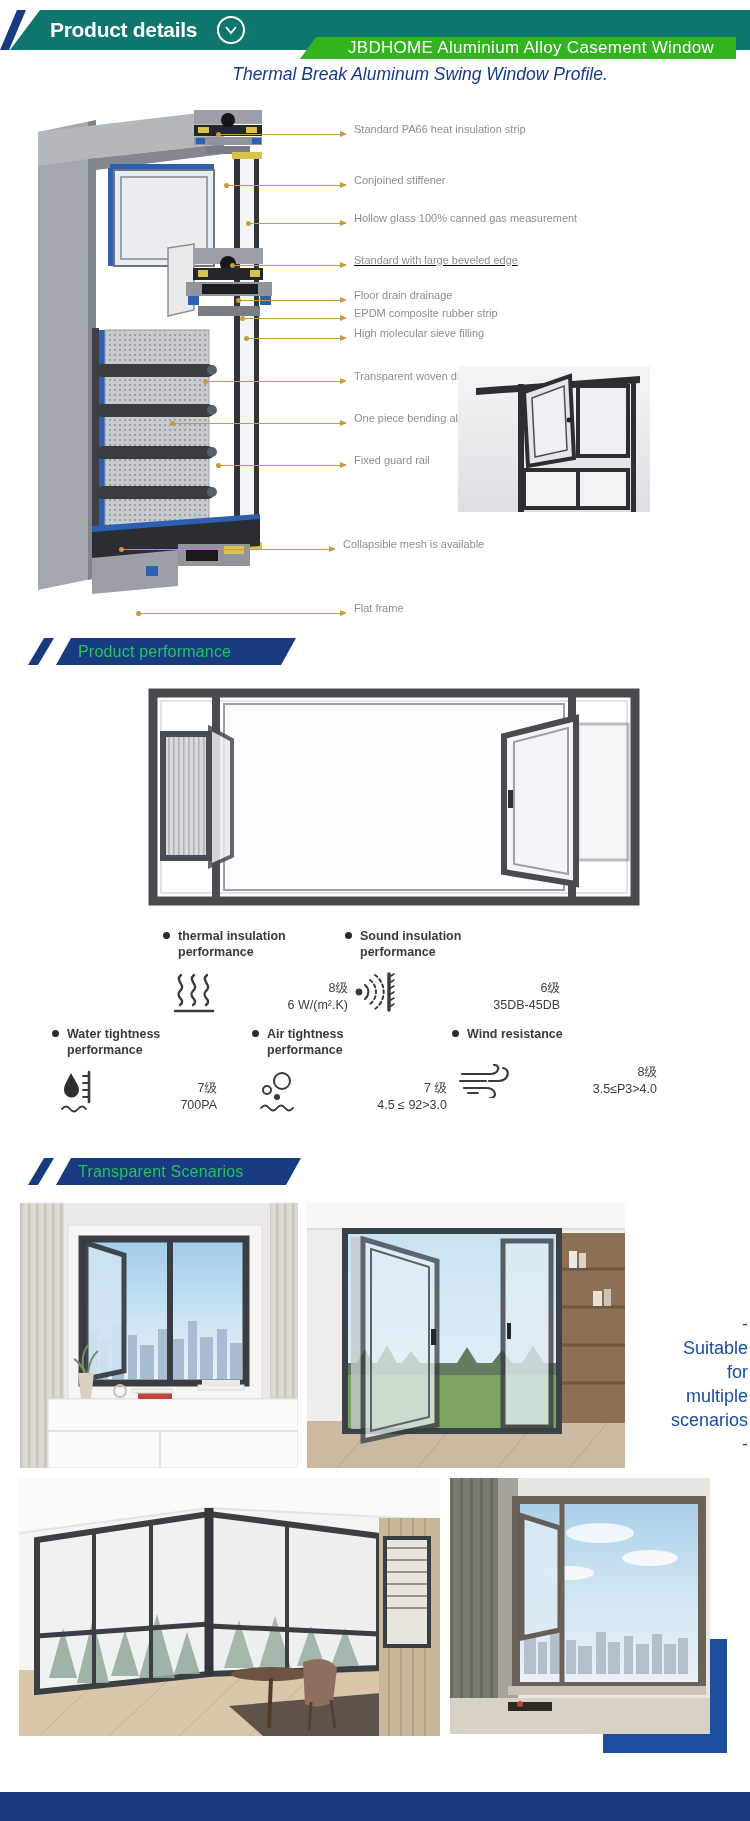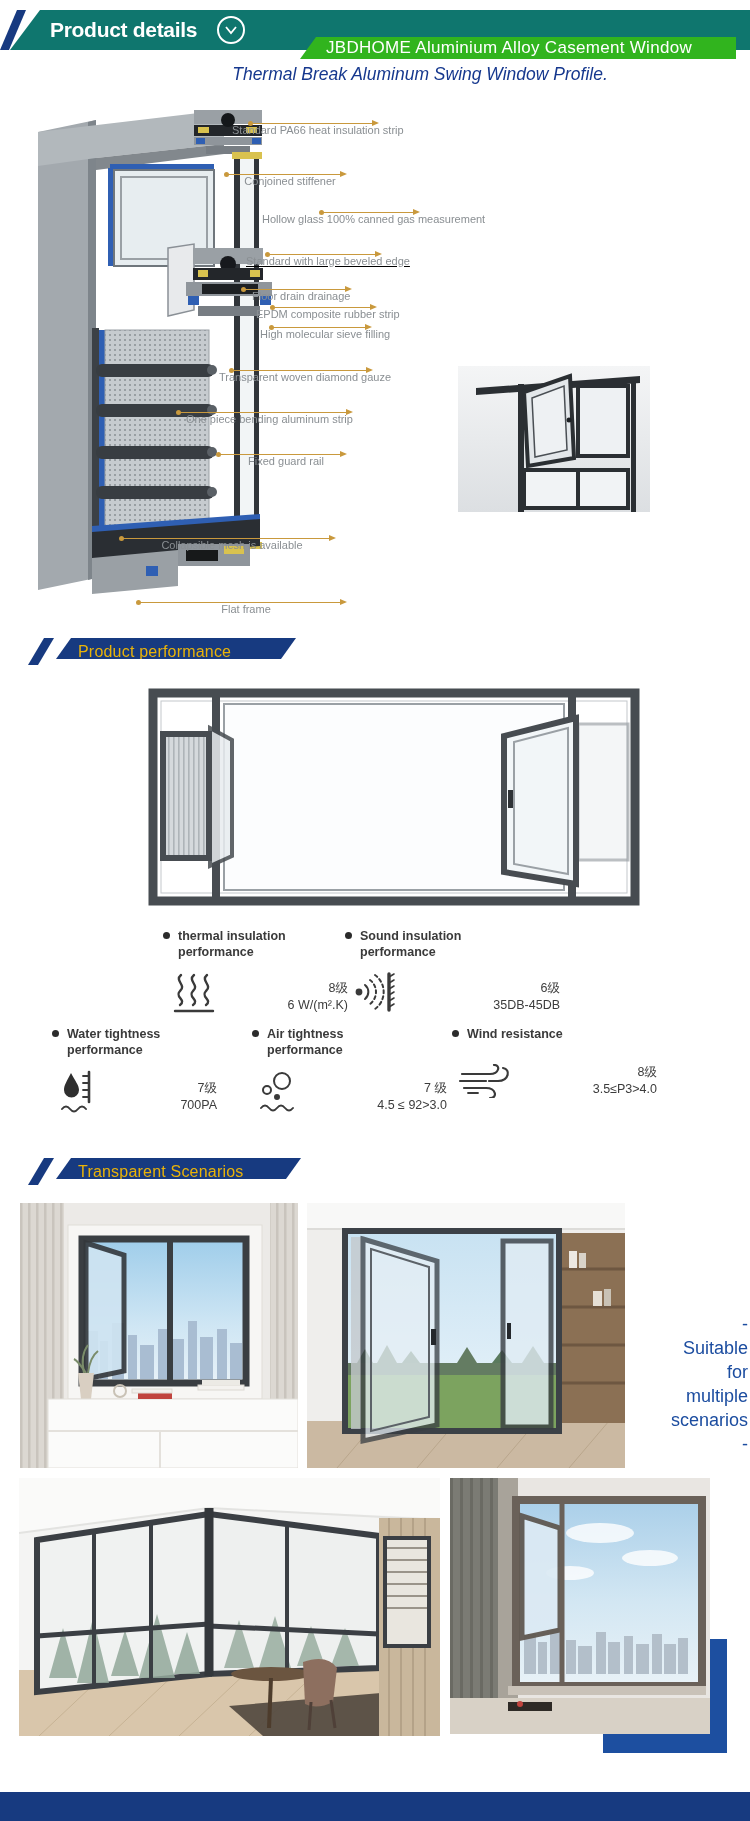--- a/index.html
+++ b/index.html
@@ -9,39 +9,39 @@
   
   .hdr-sliver{position:absolute;top:10px;left:0;width:26px;height:40px;background:#173a80;
     clip-path:polygon(17px 0,26px 0,9px 100%,0 100%);}
   .hdr-band{position:absolute;top:10px;left:10px;width:740px;height:40px;background:#0f766e;
     clip-path:polygon(30px 0,100% 0,100% 100%,0 100%);display:flex;align-items:center;padding-left:0;}
   .hdr-title{color:#fff;font-size:21px;font-weight:bold;letter-spacing:-0.3px;margin-left:40px;}
   .hdr-chevron{width:24px;height:24px;border:2px solid #fff;border-radius:50%;margin-left:20px;
     display:flex;align-items:center;justify-content:center;background:transparent;cursor:pointer;}
   .green-ribbon{position:absolute;top:37px;left:300px;right:14px;height:22px;background:#31b41e;
     clip-path:polygon(16px 0,100% 0,100% 100%,0 100%);color:#fff;font-size:17px;line-height:22px;
-    padding-left:26px;white-space:nowrap;letter-spacing:0.3px;}
+    padding-left:26px;white-space:nowrap;letter-spacing:0.3px;text-align:center;}
   .intro-title{position:absolute;top:64px;left:140px;width:560px;text-align:center;
     color:#16388e;font-size:17.5px;font-weight:normal;font-style:italic;}
 
   
   .diagram{position:absolute;top:0;left:0;width:750px;height:612px;}
-  .callout{position:absolute;display:flex;align-items:center;flex-direction:column;}
+  .callout{position:absolute;display:flex;align-items:flex-end;}
   .c-line{position:relative;height:1px;background:#c9993d;flex:0 0 auto;}
   .c-line::before{content:"";position:absolute;left:-2px;top:-2px;width:5px;height:5px;border-radius:50%;background:#c9993d;}
   .c-line::after{content:"";position:absolute;right:-7px;top:-3px;width:0;height:0;
     border-left:7px solid #c9993d;border-top:3.5px solid transparent;border-bottom:3.5px solid transparent;}
   .c-label{margin-left:14px;font-size:11px;color:#8a8f93;white-space:nowrap;}
 
   
   .sec-sliver{position:absolute;width:26px;height:27px;background:#173a80;
     clip-path:polygon(16px 0,26px 0,10px 100%,0 100%);}
-  .sec-band{position:absolute;height:21px;background:#173a80;
+  .sec-band{position:absolute;height:27px;background:#173a80;
     clip-path:polygon(15px 0,100% 0,calc(100% - 15px) 100%,0 100%);
-    color:#eab308;font-size:16px;line-height:27px;padding-left:22px;letter-spacing:0.2px;}
+    color:#22c55e;font-size:16px;line-height:27px;padding-left:22px;letter-spacing:0.2px;}
 
   
   .metric{position:absolute;}
   .m-label{position:relative;padding-left:15px;font-size:12.5px;font-weight:bold;color:#3a3a3a;line-height:16px;}
   .m-bullet{position:absolute;left:0;top:4px;width:7px;height:7px;border-radius:50%;background:#2b2b2b;}
   .m-body{display:flex;align-items:flex-end;margin-top:10px;}
   .m-icon{flex:0 0 auto;margin-left:6px;}
   .m-vals{flex:1 1 auto;text-align:right;font-size:12.5px;color:#3c3c3c;line-height:17px;}
 
   

